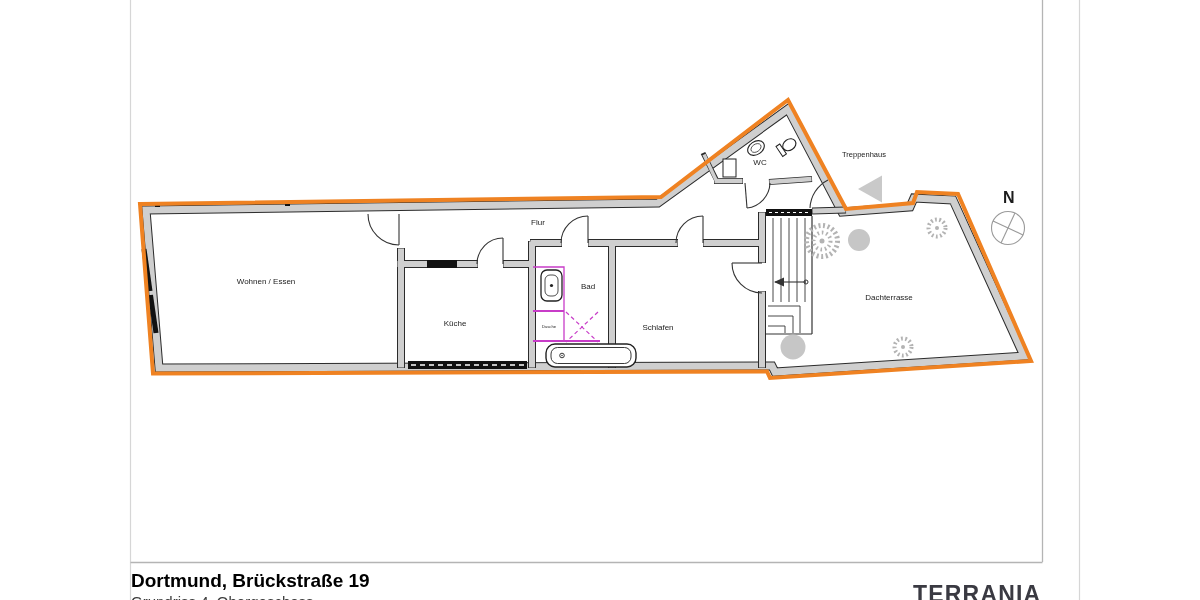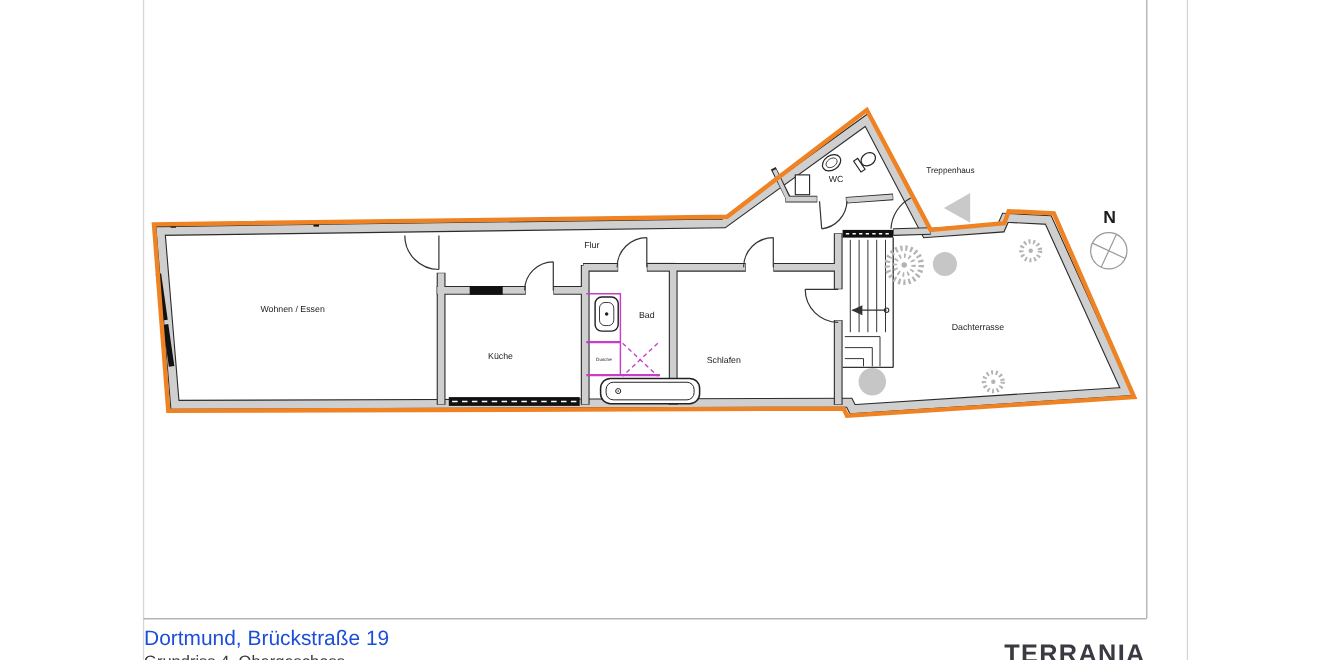--- a/index.html
+++ b/index.html
@@ -1,18 +1,18 @@
 <!DOCTYPE html>
 <html><head>
 <meta charset="utf-8">
 <style>
   html,body{margin:0;padding:0;background:#fff;}
   .stage{position:relative;width:1200px;height:600px;background:#fff;overflow:hidden;
          font-family:"Liberation Sans",sans-serif;}
-  .title{position:absolute;left:131px;top:570px;font-size:19px;font-weight:normal;color:#1d4ed8;white-space:nowrap;}
+  .title{position:absolute;left:131px;top:570px;font-size:19px;font-weight:bold;color:#000000;white-space:nowrap;}
   .subtitle{position:absolute;left:131px;top:593px;font-size:15px;font-weight:400;color:#3a3a3a;white-space:nowrap;}
   .brand{position:absolute;left:913px;top:581px;font-size:23px;font-weight:700;color:#3a3a42;letter-spacing:1.2px;white-space:nowrap;}
   svg text{font-family:"Liberation Sans",sans-serif;fill:#1c1c1c;}
   .room-label{font-size:8px;}
   .small-label{font-size:7.5px;}
   .tiny-label{font-size:4.2px;}
   .north-label{font-size:16px;font-weight:bold;}
 </style>
 </head>
 <body>

